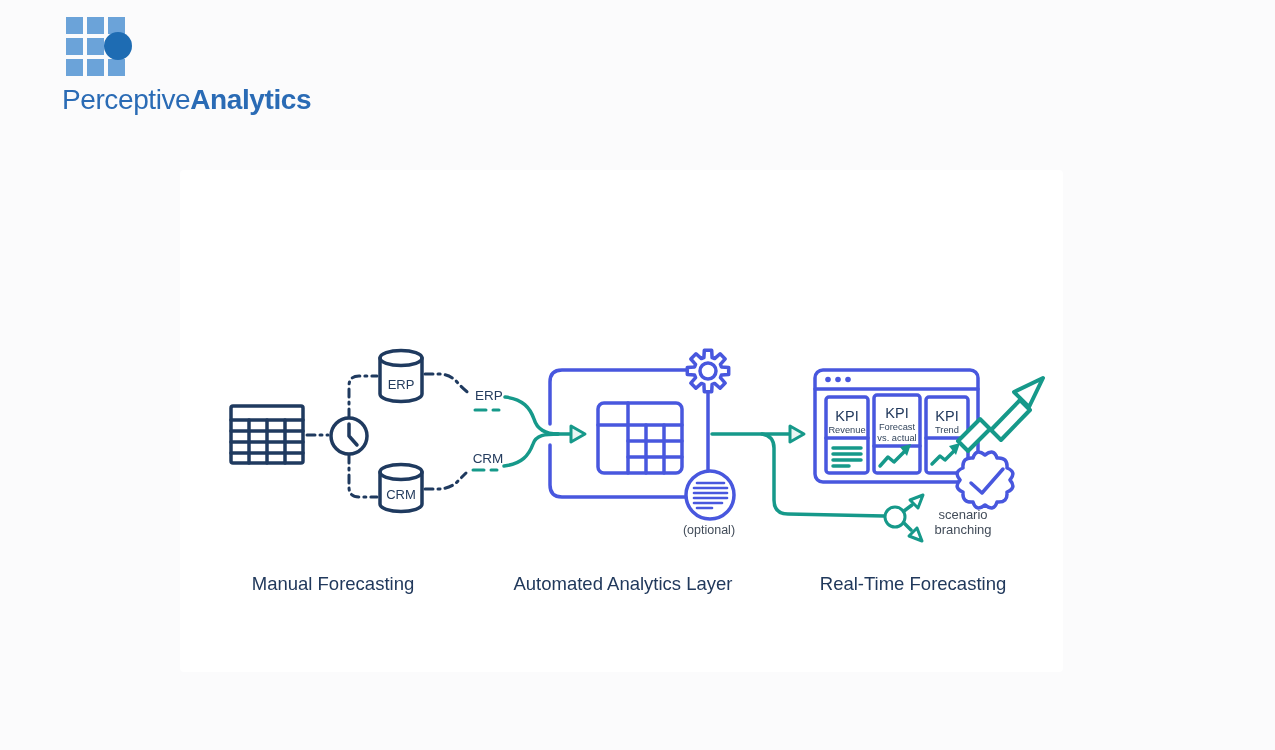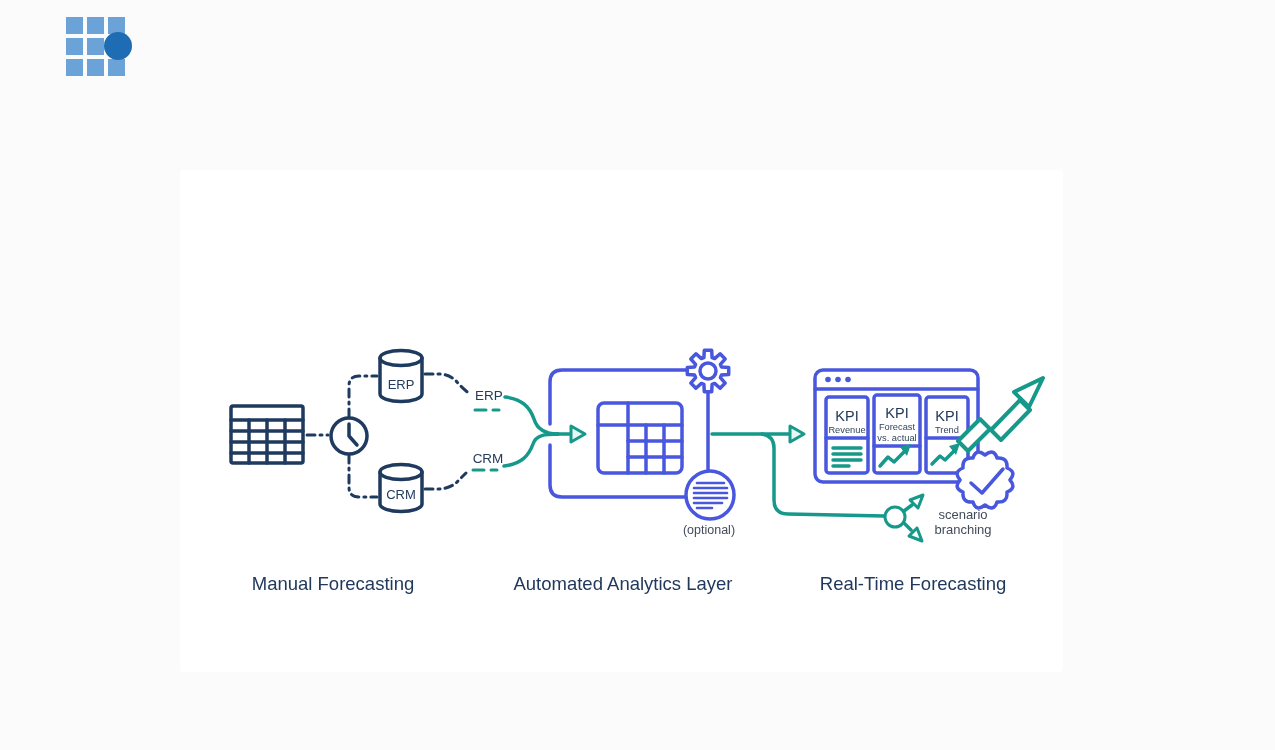--- a/index.html
+++ b/index.html
@@ -47,20 +47,21 @@
         <rect x="25" y="5" width="17" height="17"></rect>
         <rect x="46" y="5" width="17" height="17"></rect>
         <rect x="4" y="26" width="17" height="17"></rect>
         <rect x="25" y="26" width="17" height="17"></rect>
         <rect x="4" y="47" width="17" height="17"></rect>
         <rect x="25" y="47" width="17" height="17"></rect>
         <rect x="46" y="47" width="17" height="17"></rect>
       </g>
       <circle cx="56" cy="34" r="14" fill="#1e6cb3"></circle>
     </svg>
+    <div class="logo-text"><span>Perceptive</span><span class="bold">Analytics</span></div>
   </div>
 
   <svg class="dsvg" width="1275" height="750" viewBox="0 0 1275 750">
 
     <g>
 
       <g class="nvy">
         <rect x="231" y="406" width="72" height="57" rx="2"></rect>
         <line x1="231" y1="420" x2="303" y2="420"></line>
         <line x1="231" y1="431" x2="303" y2="431"></line>

